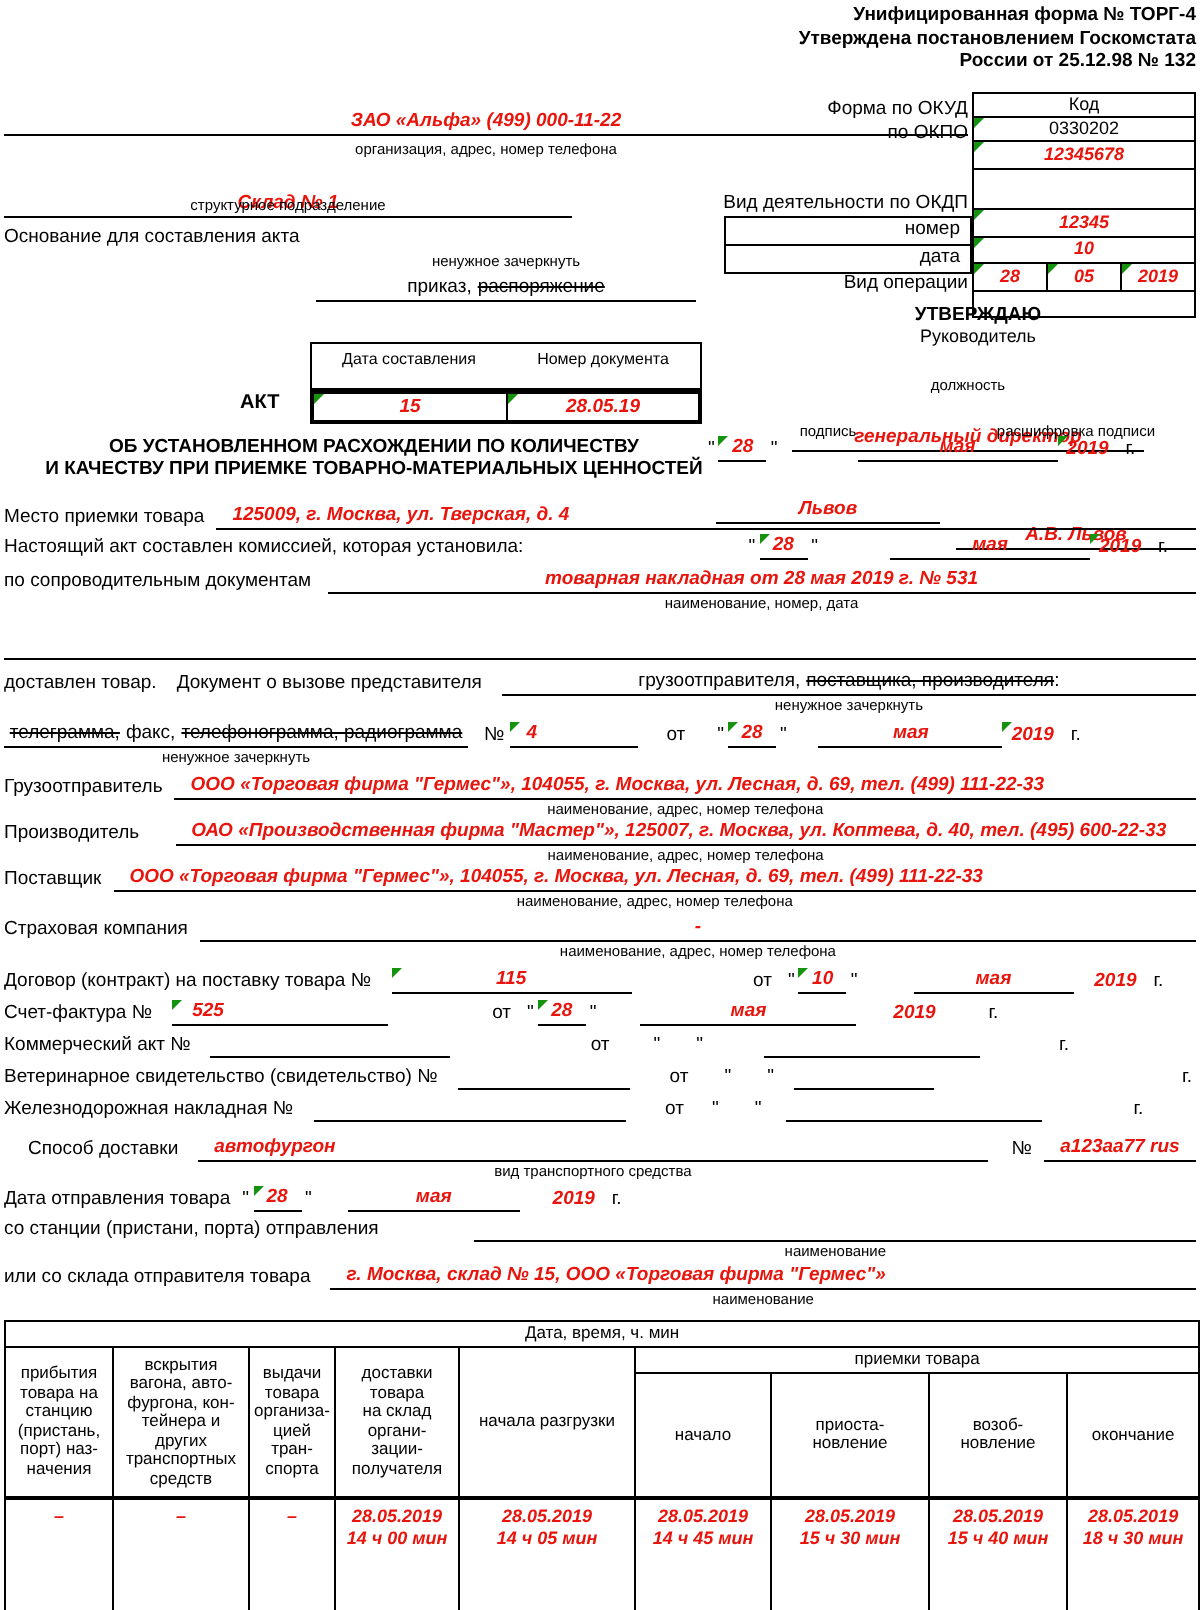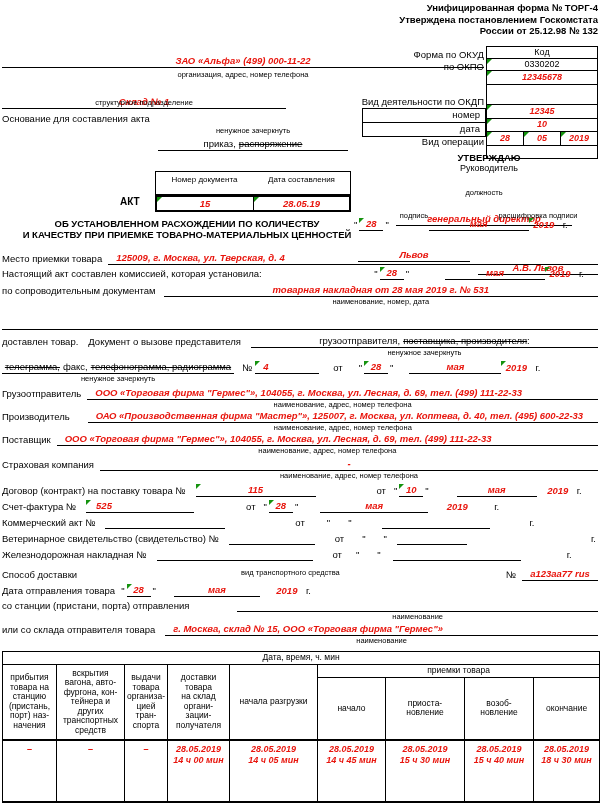--- a/index.html
+++ b/index.html
@@ -121,22 +121,22 @@
     <span class="q">"</span>
     <i class="sp" style="width:38px;"></i>
     <span class="fv mon red">мая</span>
     <span class="yr red"><i class="gm"></i><span>2019</span></span>
     <span class="g">г.</span>
   </div>
 
   <div class="abs b" style="left:120px; top:196px; font-size:10px;">АКТ</div>
   <div class="acttab">
     <div class="atr">
+      <div class="ah">Дата составления</div>
       <div class="ah">Номер документа</div>
-      <div class="ah">Дата составления</div>
     </div>
     <div class="avrow">
       <div class="av red"><i class="gm"></i><span>15</span></div>
       <div class="av red"><i class="gm"></i><span>28.05.19</span></div>
     </div>
   </div>
 
   <div class="abs b ctr" style="left:0; top:229px; width:374px; font-size:9.5px;">И КАЧЕСТВУ ПРИ ПРИЕМКЕ ТОВАРНО-МАТЕРИАЛЬНЫХ ЦЕННОСТЕЙ</div>
   <div class="abs b ctr" style="left:0; top:218px; width:374px; font-size:9.5px;">ОБ УСТАНОВЛЕННОМ РАСХОЖДЕНИИ ПО КОЛИЧЕСТВУ</div>
 
@@ -295,23 +295,24 @@
       <i class="sp" style="width:14px;"></i>
       <span class="ot">от</span>
       <span class="q" style="margin-left:6px;">"</span>
       <i class="sp" style="width:14px;"></i>
       <span class="q">"</span>
       <i class="sp" style="width:10px;"></i>
       <span class="fv" style="width:128px;"></span>
       <span class="g" style="margin-left:42px;">г.</span>
     </div>
 
-    <div class="fl" style="margin-top:7px;">
+    <div class="fl" style="margin-top:7px;margin-left:12px;">
       <span class="lb">Способ доставки</span>
       <div class="fc" style="flex:1; margin-left:10px;">
+        <span class="fv lft red">автофургон</span>
         <span class="cap">вид  транспортного средства</span>
       </div>
       <span class="lb" style="margin-left:12px;">№</span>
       <span class="fv ctr red" style="width:76px; margin-left:6px;">а123аа77 rus</span>
     </div>
 
     <div class="fl" style="margin-top:3px;">
       <span class="lb">Дата отправления товара</span>
       <span class="q" style="margin-left:4px;">"</span>
       <span class="fv day red"><i class="gm"></i><span>28</span></span>

